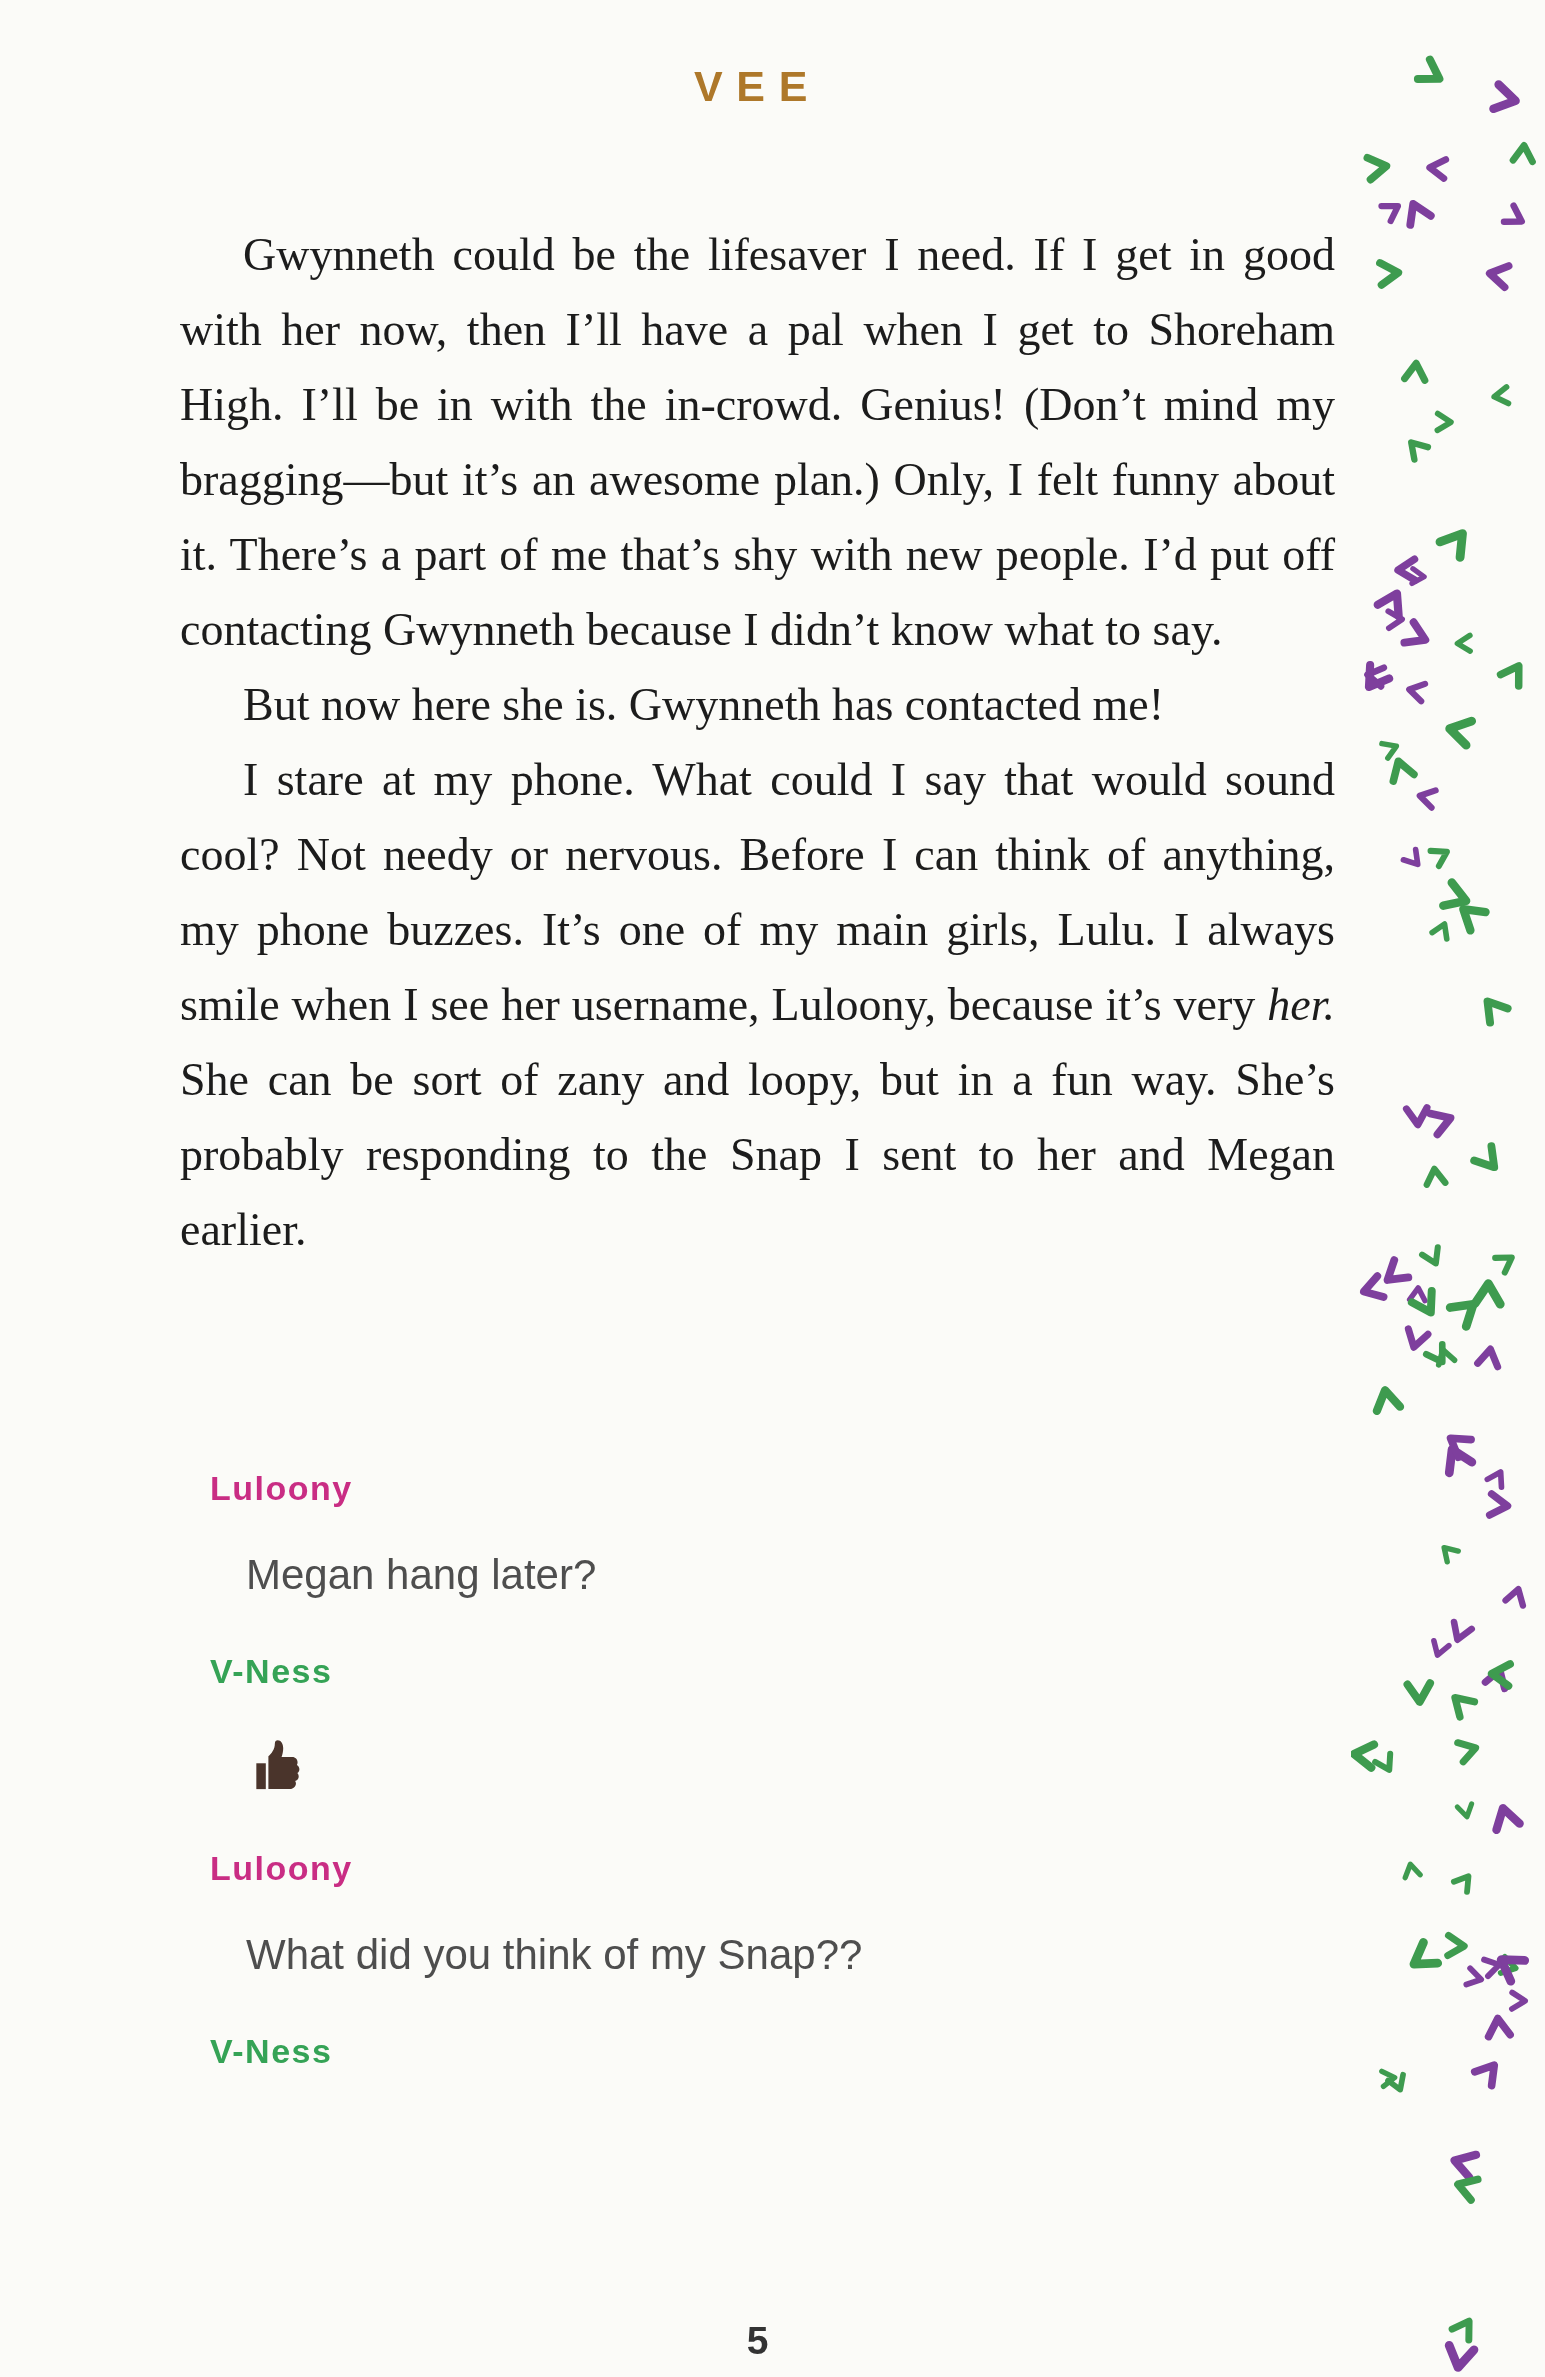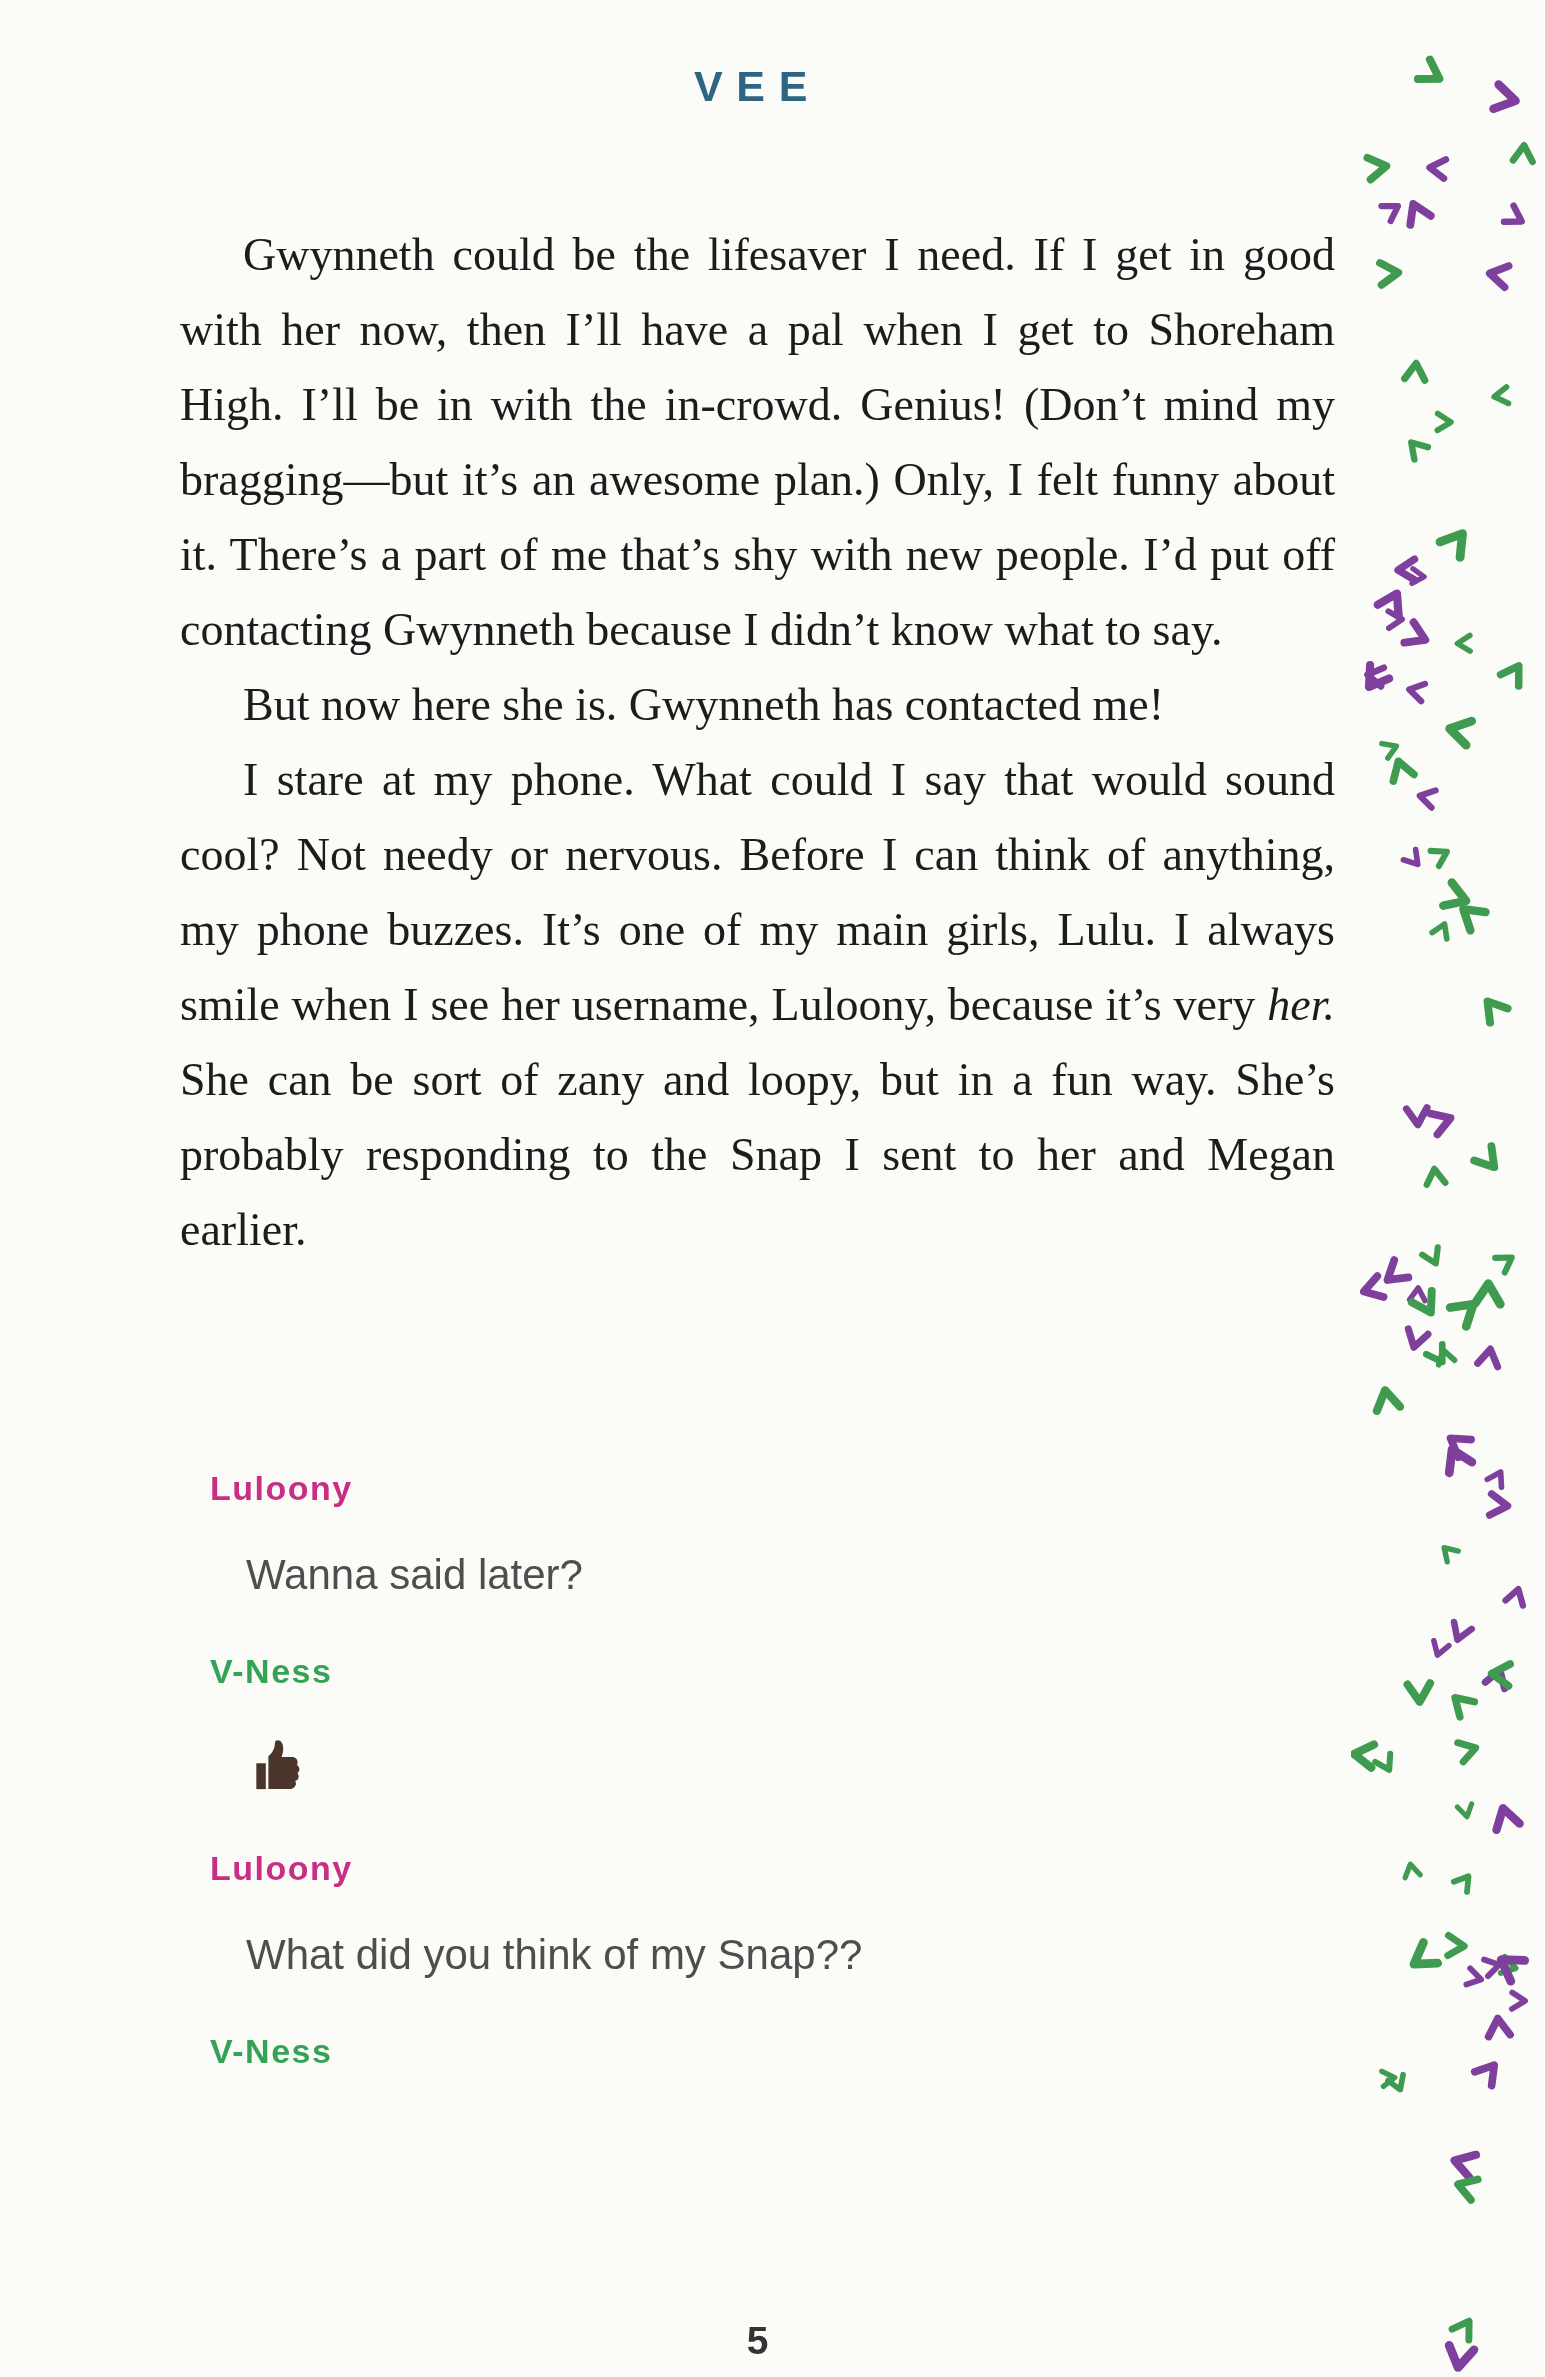--- a/index.html
+++ b/index.html
@@ -64,32 +64,32 @@
   .confetti-band {
     position:absolute;
     top:0; right:0;
     width:195px; height:2378px;
     pointer-events:none;
   }
 </style>
 </head>
 <body>
 
-<div class="page-header" style="color: #0c4a6e;">VEE</div>
+<div class="page-header" style="color: #a16207;">VEE</div>
 
 <div class="body-text">
     <p class="body-paragraph"><span>Gwynneth could be the lifesaver I need. If I get in good with her now, then I’ll have a pal when I get to Shoreham High. I’ll be in with the in-crowd. Genius! (Don’t mind my bragging—but it’s an awesome plan.) Only, I felt funny about it. There’s a part of me that’s shy with new people. I’d put off contacting Gwynneth because I didn’t know what to say.</span></p>
     <p class="body-paragraph"><span>But now here she is. Gwynneth has contacted me!</span></p>
     <p class="body-paragraph"><span>I stare at my phone. What could I say that would sound cool? Not needy or nervous. Before I can think of anything, my phone buzzes. It’s one of my main girls, Lulu. I always smile when I see her username, Luloony, because it’s very </span><em>her.</em><span> She can be sort of zany and loopy, but in a fun way. She’s probably responding to the Snap I sent to her and Megan earlier.</span></p>
   </div>
 
 <div class="chat-transcript">
     <div class="chat-group">
       <div class="chat-sender" style="color: rgb(201, 45, 132);">Luloony</div>
-      <div class="chat-message">Wanna said later?</div>
+      <div class="chat-message">Megan hang later?</div>
     </div>
     <div class="chat-group">
       <div class="chat-sender" style="color: rgb(53, 163, 86);">V-Ness</div>
       <div class="chat-message chat-message-emoji">
         <svg width="62" height="62" viewBox="0 0 72 72" xmlns="http://www.w3.org/2000/svg">
           <path fill="#4a342b" d="M12 34 h11 v30 H12 z"></path>
           <path fill="#4a342b" d="M27 64 h24 c4 0 7-3 7-6.4 0-1.1-.3-2.1-.9-3 2.4-.7 4.1-2.8 4.1-5.3 0-1.5-.6-2.9-1.6-3.9 1.5-1 2.4-2.7 2.4-4.6 0-2.1-1.2-4-2.9-4.9.5-.9.8-2 .8-3.1 0-3.4-2.7-6.1-6.1-6.1H41.3c1.1-3 1.9-7 1.9-10.2 0-5.3-2.7-9.3-6.3-9.3-2.1 0-3.4 1.3-3.4 4 0 6.3-4 11.6-7.5 14.7V64z"></path>
         </svg>
       </div>
     </div>

